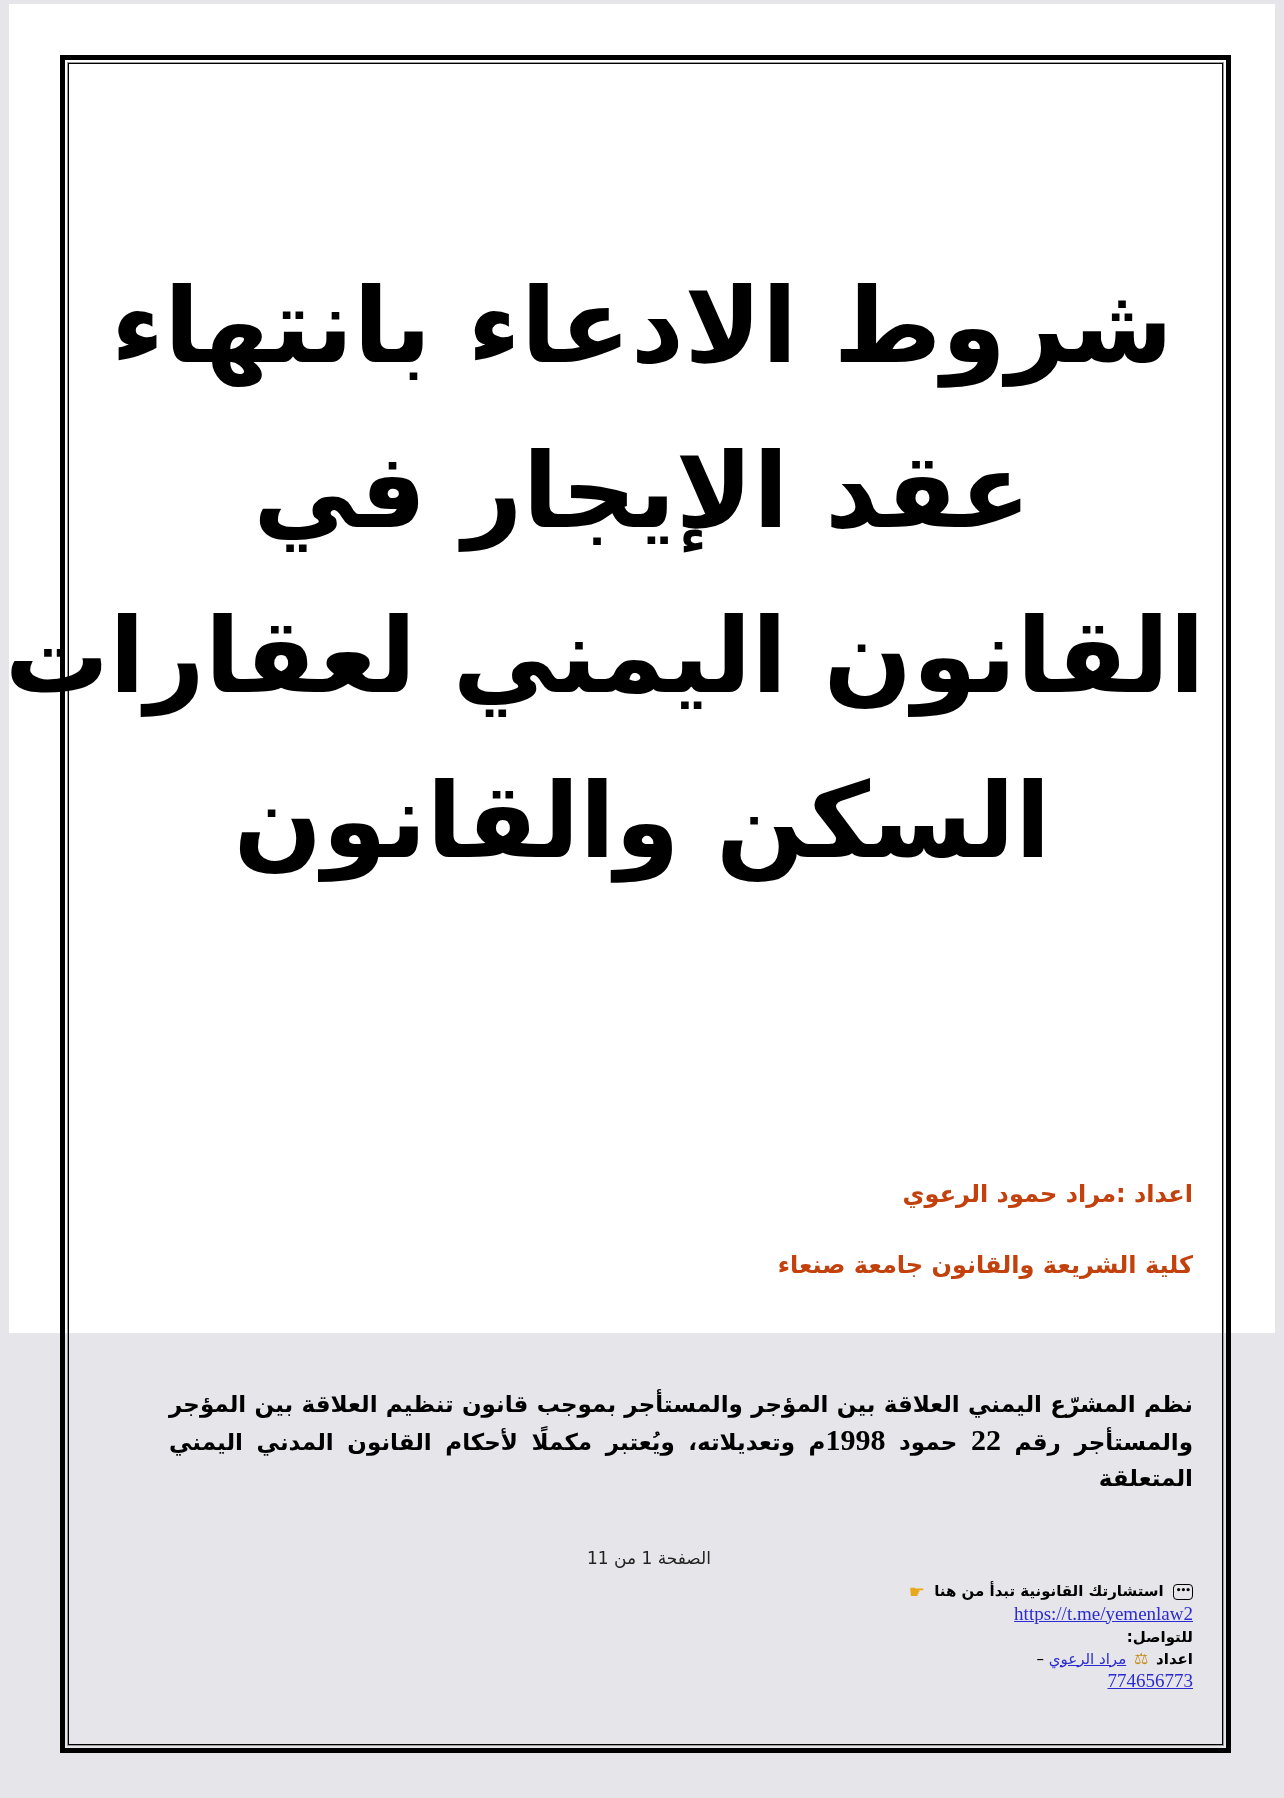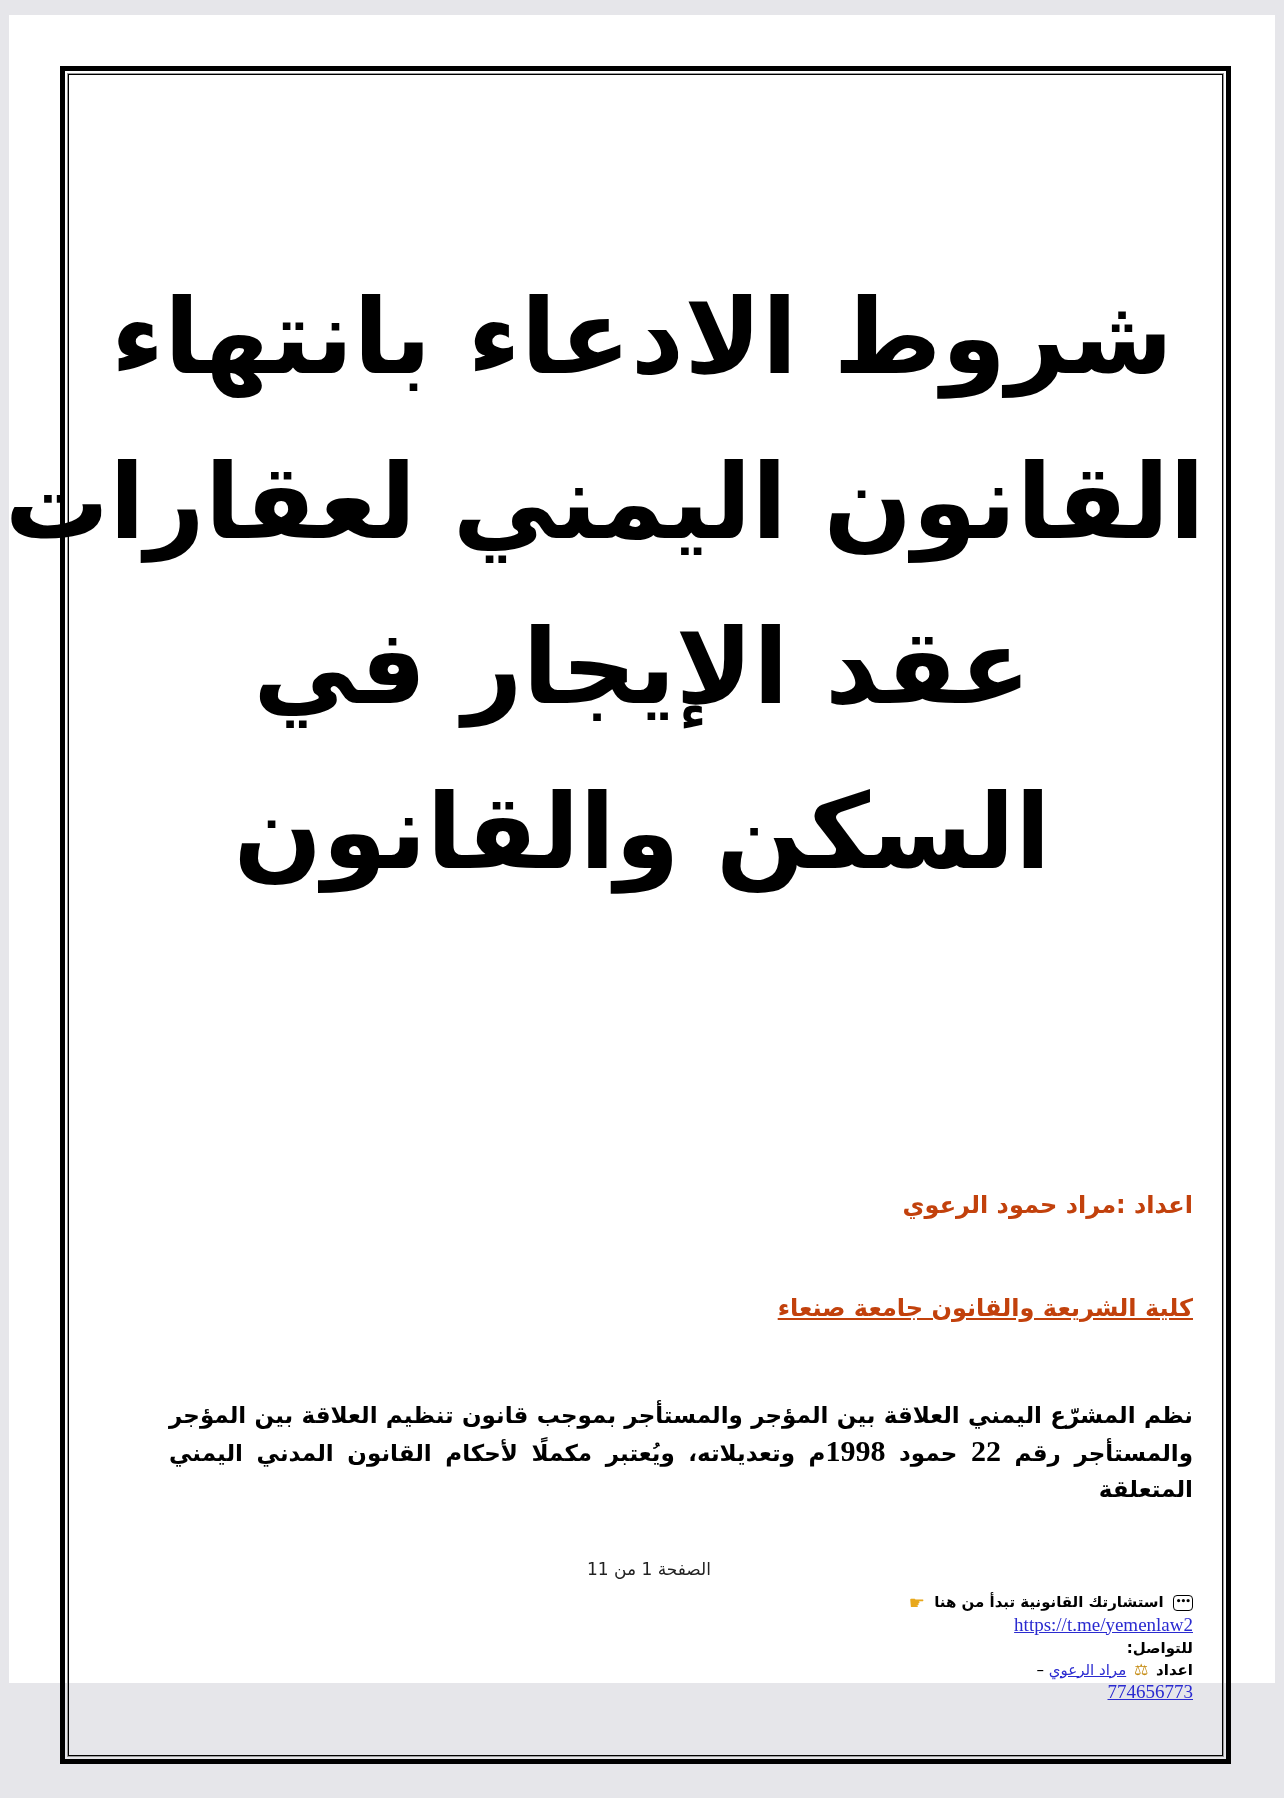--- a/index.html
+++ b/index.html
@@ -12,23 +12,22 @@
       background: #e6e6ea;
       position: relative;
       overflow: hidden;
       font-family: "DejaVu Sans", sans-serif;
     }
     .page {
       position: absolute;
       left: 9px;
       top: 4px;
       width: 1266px;
-      height: 1668px;
+      height: 1329px;
       background: #ffffff;
-      margin-top: 11px;
     }
     .frame-outer {
       position: absolute;
       left: 51px;
       top: 51px;
       width: 1161px;
       height: 1688px;
       border: 5px solid #000000;
       box-sizing: content-box;
     }
@@ -158,27 +157,27 @@
 </head>
 <body>
 
 <div class="page">
   <div class="frame-outer">
     <div class="frame-inner"></div>
   </div>
 
   <div class="title">
     <span class="title-line">شروط الادعاء بانتهاء</span>
+    <span class="title-line">عقد الإيجار في</span>
     <span class="title-line">القانون اليمني لعقارات</span>
-    <span class="title-line">عقد الإيجار في</span>
     <span class="title-line">السكن والقانون</span>
   </div>
 
   <div class="meta" style="top:1176px;">اعداد :مراد حمود الرعوي</div>
-  <div class="meta" style="top:1279px;text-decoration:underline;">كلية الشريعة والقانون جامعة صنعاء</div>
+  <div class="meta" style="top:1247px;">كلية الشريعة والقانون جامعة صنعاء</div>
 
   <div class="intro">
     <span>نظم المشرّع اليمني العلاقة بين المؤجر والمستأجر بموجب قانون تنظيم العلاقة بين المؤجر والمستأجر رقم </span><span class="num">22</span><span> حمود </span><span class="num">1998</span><span>م وتعديلاته، ويُعتبر مكملًا لأحكام القانون المدني اليمني المتعلقة</span>
   </div>
 
   <div class="page-number">الصفحة 1 من 11</div>
 
   <div class="footer">
     <span class="row bold">
       <span class="icon chat-icon">•••</span>

